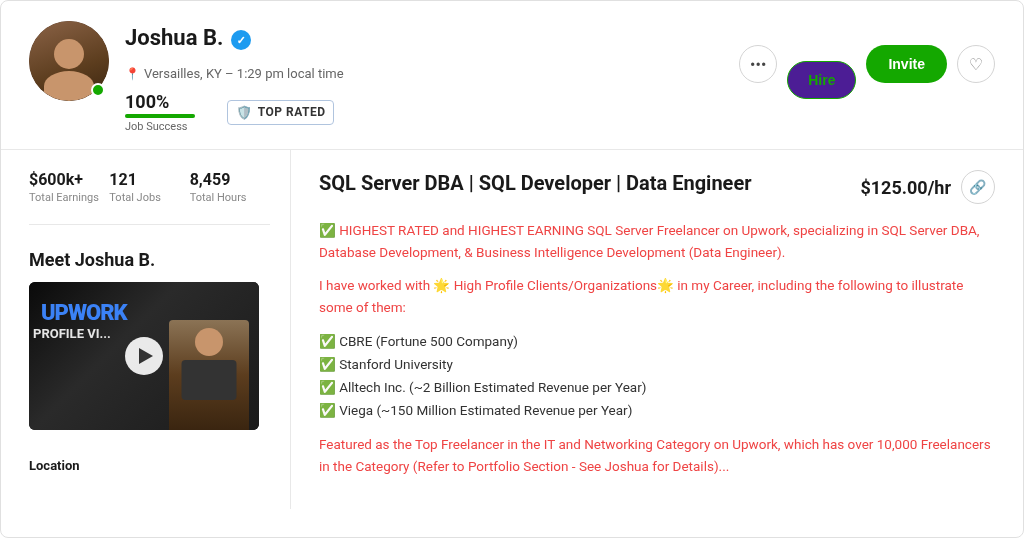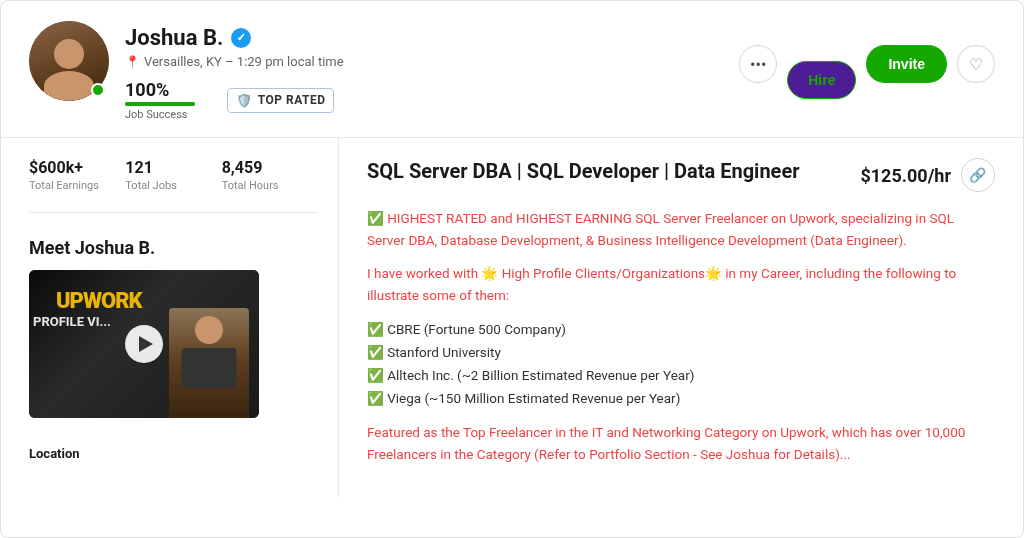--- a/index.html
+++ b/index.html
@@ -86,23 +86,23 @@
       height: 14px;
       background: #14a800;
       border-radius: 50%;
       border: 2px solid #fff;
     }
     .profile-info {
       padding-top: 4px;
     }
     .profile-name-row {
       display: flex;
-      align-items: center;
+      align-items: flex-end;
       gap: 8px;
-      margin-bottom: 4px;
+      margin-bottom: 16px;
     }
     .profile-name {
       font-size: 22px;
       font-weight: 700;
       color: #1a1a1a;
     }
     .verified-icon {
       width: 20px;
       height: 20px;
       background: #1d9bf0;
@@ -233,21 +233,21 @@
     }
 
     
     .main-content {
       display: flex;
       min-height: 340px;
     }
 
     
     .sidebar {
-      width: 338px;
+      width: 290px;
       flex-shrink: 0;
       border-right: 1px solid #e8e8e8;
       padding: 20px 20px 0 28px;
     }
     .stats-section {
       display: flex;
       gap: 0;
       margin-bottom: 24px;
       padding-bottom: 20px;
       border-bottom: 1px solid #e8e8e8;
@@ -287,24 +287,24 @@
       justify-content: center;
     }
     .video-bg {
       position: absolute;
       inset: 0;
       background: linear-gradient(135deg, #0a0a0a 0%, #2a2a2a 40%, #1a1a1a 100%);
     }
     .video-upwork-text {
       position: absolute;
       top: 18px;
-      left: 27px;
+      left: 12px;
       font-size: 22px;
       font-weight: 900;
-      color: #eab308;
+      color: #3b82f6;
       letter-spacing: -1px;
       z-index: 2;
     }
     .video-profile-text {
       position: absolute;
       top: 44px;
       left: 4px;
       font-size: 13px;
       font-weight: 700;
       color: #e5e5e5;

